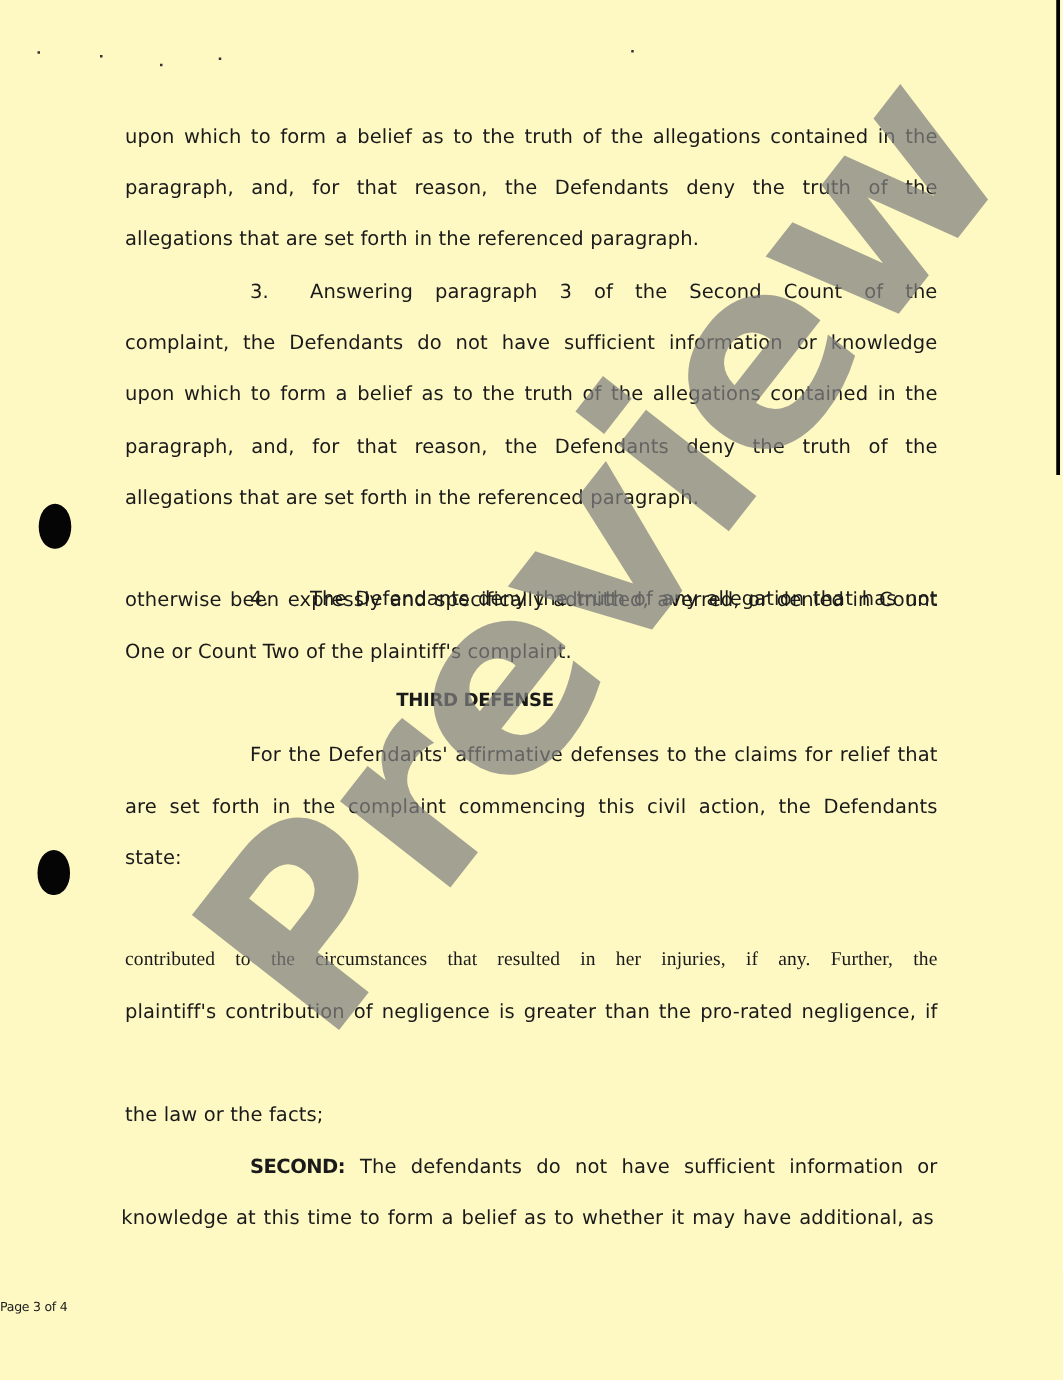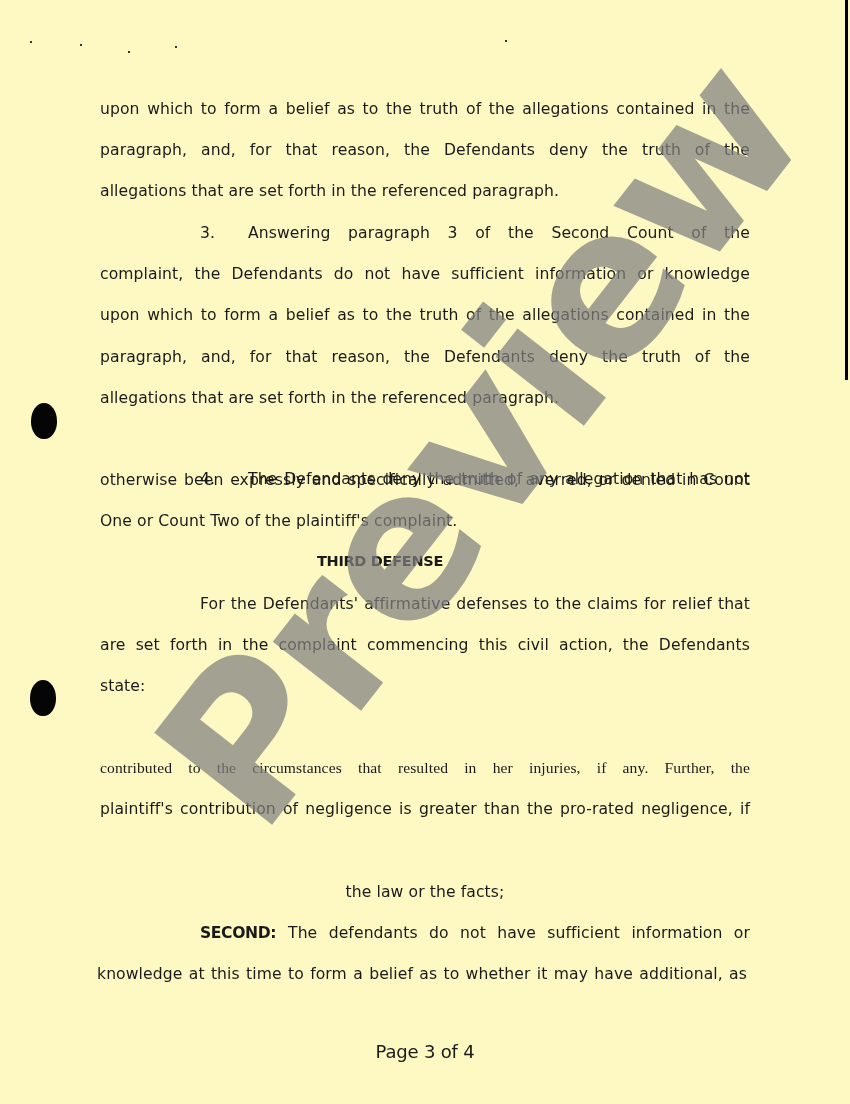--- a/index.html
+++ b/index.html
@@ -55,22 +55,22 @@
       background: #000;
       vertical-align: -1px;
       margin-left: 4px;
       transform: skewY(-1deg);
     }
     .footer {
       position: absolute;
       left: 0;
       width: 850px;
       top: 1041px;
-      text-align: center;
-      font-size: 18px;
+      text-align: left;
+      font-size: 10px;
       letter-spacing: -0.2px;
     }
     .punch-hole {
       position: absolute;
       width: 26px;
       height: 36px;
       border-radius: 50% 50% 48% 48%;
       background: #050505;
     }
     .right-edge-bar {
@@ -141,21 +141,21 @@
   <div class="line justify" style="top:470px;">otherwise been expressly and specifically admitted, averred, or denied in Count</div>
 
   <div class="heading" style="top:553px;">THIRD DEFENSE</div>
 
   <div class="line indent justify" style="top:594px;">For the Defendants' affirmative defenses to the claims for relief that</div>
   <div class="line justify" style="top:635px;">are set forth in the complaint commencing this civil action, the Defendants</div>
   <div class="line" style="top:676px;">state:</div>
 
   <div class="line justify" style="top:758px;font-family:Liberation Serif, serif;">contributed to the circumstances that resulted in her injuries, if any.  Further, the</div>
   <div class="line justify" style="top:799px;">plaintiff's contribution of negligence is greater than the pro-rated negligence, if</div>
-  <div class="line" style="top:882px;text-align:center;">the law or the facts;</div>
+  <div class="line" style="top:882px;">the law or the facts;</div>
 
   <div class="line indent" style="top:923px;display:flex;">
     <span class="bold">SECOND:</span>
     <span style="flex:1;margin-left:12px;text-align:justify;text-align-last:justify;">The defendants do not have sufficient information or</span>
   </div>
   <div class="line justify" style="top:964px;left:97px;">knowledge at this time to form a belief as to whether it may have additional, as</div>
 
   <div class="footer">Page 3 of 4</div>
 
   <div class="watermark">Preview</div>

